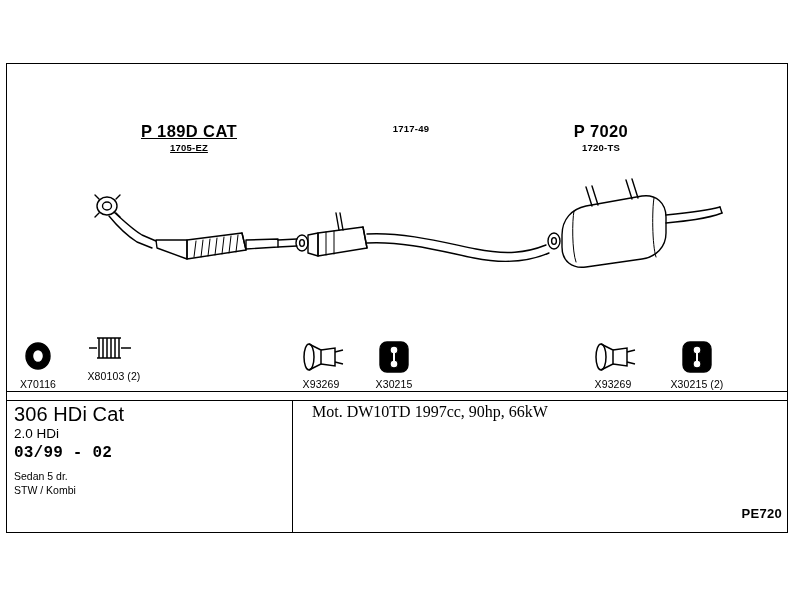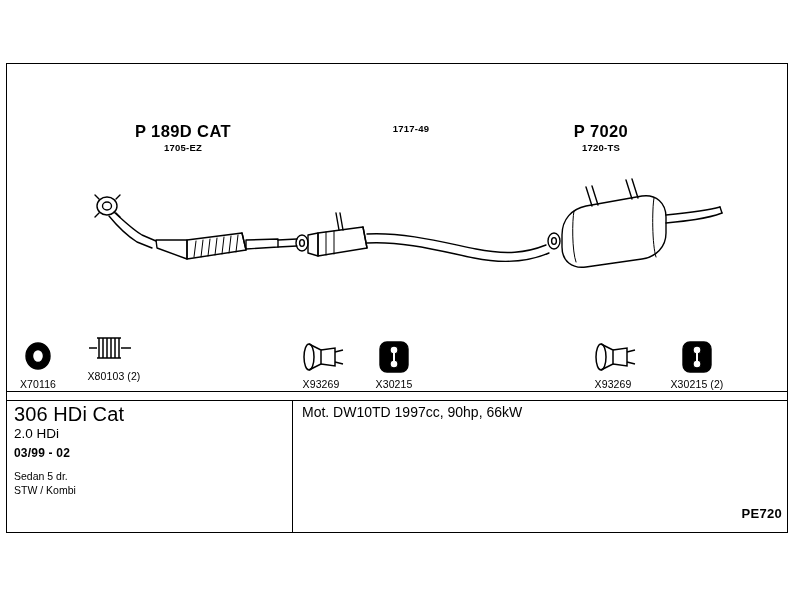--- a/index.html
+++ b/index.html
@@ -64,21 +64,21 @@
     font-weight: bold;
     letter-spacing: 0.4px;
     line-height: 19px;
   }
   .grp .code {
     font-size: 9.5px;
     font-weight: bold;
     line-height: 13px;
     letter-spacing: 0.2px;
   }
-  #grp1 { left: 68px;  top: 122px; width: 230px; }
+  #grp1 { left: 74px;  top: 122px; width: 230px; text-decoration: underline; }
   #grp2 { left: 318px; top: 122px; width: 186px; }
   #grp3 { left: 508px; top: 122px; width: 186px; }
 
   
   #drawing {
     position: absolute;
     left: 6px;
     top: 63px;
     width: 782px;
     height: 328px;
@@ -119,39 +119,41 @@
     font-size: 20px;
     font-weight: normal;
     line-height: 20px;
     letter-spacing: 0.1px;
   }
   #info .l2 {
     font-size: 13.5px;
     line-height: 19px;
   }
   #info .l3 {
-    font-size: 12px;
+    font-size: 16px;
     font-weight: bold;
     line-height: 21px;
     letter-spacing: 0.2px;
+    font-family: Liberation Mono, monospace;
   }
   #info .l4, #info .l5 {
     font-size: 10.5px;
     line-height: 14px;
   }
   #info .l4 { padding-top: 5px; }
 
   
   #engine {
     position: absolute;
-    left: 302px;
+    left: 312px;
     top: 405px;
-    font-size: 14px;
+    font-size: 16px;
     line-height: 14px;
     white-space: nowrap;
+    font-family: Liberation Serif, serif;
   }
 
   
   #sheetcode {
     position: absolute;
     right: 18px;
     top: 506px;
     font-size: 13px;
     font-weight: bold;
     letter-spacing: 0.3px;

